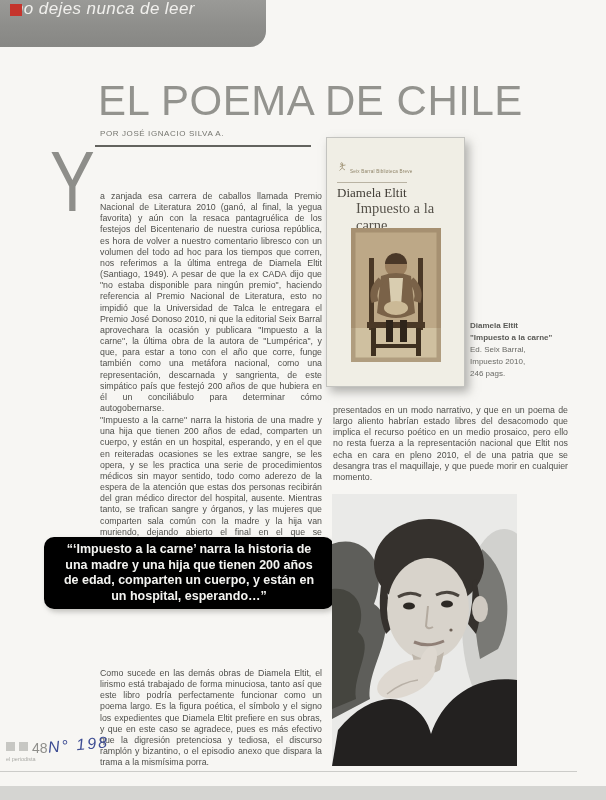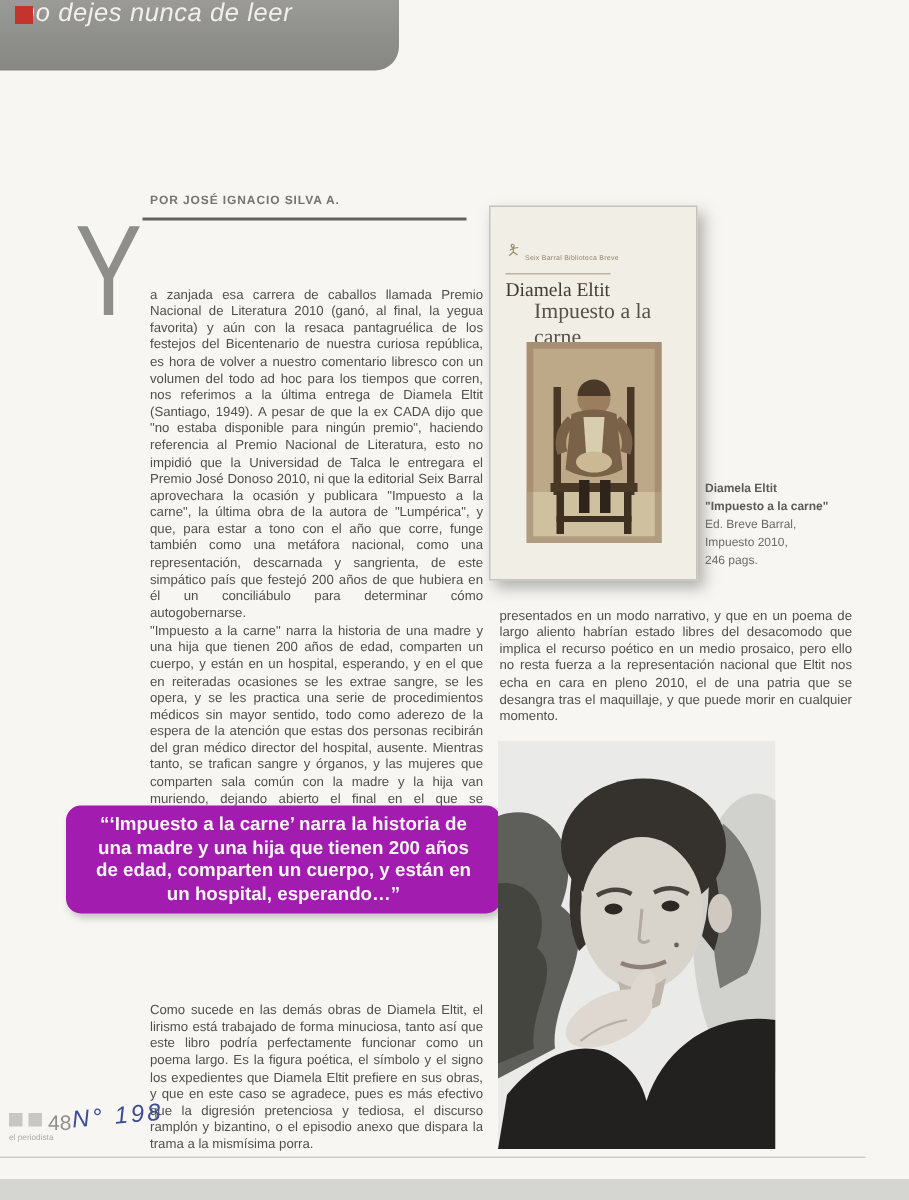--- a/index.html
+++ b/index.html
@@ -10,37 +10,37 @@
   .header-bar{position:absolute;left:0;top:0;width:266px;height:47px;
     background:linear-gradient(180deg,#9a9a97 0%,#8e8e8b 55%,#878784 100%);
     border-radius:0 0 16px 0;display:flex;align-items:flex-start;font-style:italic;}
   .header-bar .tag{color:#f1f0ed;font-size:17px;line-height:1;padding:0 0 7px 14px;
     letter-spacing:.4px;}
   .accent-square{position:absolute;left:10px;top:4px;width:12px;height:12px;background:#c5342c;}
 
   
   .title{position:absolute;left:98px;top:78px;font-size:42px;line-height:46px;
     color:#93938e;letter-spacing:.5px;white-space:nowrap;}
-  .byline{position:absolute;left:100px;top:129px;font-size:8px;font-weight:bold;
+  .byline{position:absolute;left:100px;top:129px;font-size:8px;font-weight:normal;
     letter-spacing:.6px;color:#75756f;}
   .byline-rule{position:absolute;left:95px;top:145px;width:216px;height:2px;background:#63635e;}
 
   
   .bodycopy{font-size:8.8px;line-height:11.15px;color:#4f4f4b;text-align:justify;margin-top:39px;}
   .dropcap{position:absolute;left:50px;top:138px;font-size:86px;line-height:86px;
     color:#8e8e8a;transform:scaleX(.78);transform-origin:left top;}
   .col-left{position:absolute;left:100px;top:152px;width:222px;height:386px;overflow:hidden;}
   .col-left .p2{margin-top:1px;}
   .col-cont{position:absolute;left:100px;top:629px;width:222px;height:158px;overflow:hidden;}
   .col-cont .p4{margin-top:1px;}
   .col-right{position:absolute;left:333px;top:366px;width:235px;height:102px;overflow:hidden;}
 
   
   .pullquote{position:absolute;left:44px;top:537px;width:290px;height:72px;
-    background:#a21caf;border-radius:10px;display:flex;align-items:center;justify-content:center;
+    background:#000000;border-radius:10px;display:flex;align-items:center;justify-content:center;
     box-shadow:2px 3px 5px rgba(100,100,95,.35);}
   .pullquote .q{color:#f4f4f1;font-weight:bold;font-size:12.5px;line-height:15.5px;
     text-align:center;padding:4px 13px;}
 
   
   .book-box{position:absolute;left:326px;top:137px;width:137px;height:248px;
     background:#f0eee5;border:1px solid #c3c3bf;
     box-shadow:4px 5px 9px rgba(110,110,105,.5);}
   .book-pub-row{position:absolute;left:11px;top:24px;display:flex;align-items:flex-end;gap:3px;}
   .book-pub{font-size:4.6px;color:#8f8468;letter-spacing:.2px;}
@@ -71,20 +71,21 @@
 </head>
 <body>
 
 <div class="page">
 
   <div class="header-bar">
     <span class="tag">no dejes nunca de leer</span>
   </div>
   <div class="accent-square"></div>
 
+  <div class="title">EL POEMA DE CHILE</div>
   <div class="byline">POR JOSÉ IGNACIO SILVA A.</div>
   <div class="byline-rule"></div>
 
   <div class="dropcap">Y</div>
   <div class="col-left bodycopy">
     <div class="p1">a zanjada esa carrera de caballos llamada Premio Nacional de Literatura 2010 (ganó, al final, la yegua favorita) y aún con la resaca pantagruélica de los festejos del Bicentenario de nuestra curiosa república, es hora de volver a nuestro comentario libresco con un volumen del todo ad hoc para los tiempos que corren, nos referimos a la última entrega de Diamela Eltit (Santiago, 1949). A pesar de que la ex CADA dijo que "no estaba disponible para ningún premio", haciendo referencia al Premio Nacional de Literatura, esto no impidió que la Universidad de Talca le entregara el Premio José Donoso 2010, ni que la editorial Seix Barral aprovechara la ocasión y publicara "Impuesto a la carne", la última obra de la autora de "Lumpérica", y que, para estar a tono con el año que corre, funge también como una metáfora nacional, como una representación, descarnada y sangrienta, de este simpático país que festejó 200 años de que hubiera en él un conciliábulo para determinar cómo autogobernarse.</div>
     <div class="p2">"Impuesto a la carne" narra la historia de una madre y una hija que tienen 200 años de edad, comparten un cuerpo, y están en un hospital, esperando, y en el que en reiteradas ocasiones se les extrae sangre, se les opera, y se les practica una serie de procedimientos médicos sin mayor sentido, todo como aderezo de la espera de la atención que estas dos personas recibirán del gran médico director del hospital, ausente. Mientras tanto, se trafican sangre y órganos, y las mujeres que comparten sala común con la madre y la hija van muriendo, dejando abierto el final en el que se desprende que la muerte de las protagonistas es también, inevitable.</div>
   </div>
 
   <div class="pullquote">
@@ -124,21 +125,21 @@
       <path d="M60 52 Q70 62 66 74" stroke="#7a6248" stroke-width="7" fill="none"></path>
       <ellipse cx="45" cy="80" rx="12" ry="7" fill="#cbb996"></ellipse>
       <rect x="35" y="92" width="7" height="22" fill="#2e241a"></rect>
       <rect x="49" y="92" width="7" height="22" fill="#2e241a"></rect>
     </svg>
   </div>
 
   <div class="caption">
     <div class="c-bold">Diamela Eltit</div>
     <div class="c-bold">"Impuesto a la carne"</div>
-    <div>Ed. Breve Barral,</div>
+    <div>Ed. Seix Barral,</div>
     <div>Impuesto 2010,</div>
     <div>246 pags.</div>
   </div>
 
   <div class="col-right bodycopy">presentados en un modo narrativo, y que en un poema de largo aliento habrían estado libres del desacomodo que implica el recurso poético en un medio prosaico, pero ello no resta fuerza a la representación nacional que Eltit nos echa en cara en pleno 2010, el de una patria que se desangra tras el maquillaje, y que puede morir en cualquier momento.</div>
 
   <svg class="portrait" viewBox="0 0 185 272" preserveAspectRatio="none">
     <rect x="0" y="0" width="185" height="272" fill="#eaeae8"></rect>
     <ellipse cx="172" cy="130" rx="42" ry="95" fill="#bcbcb8" opacity="0.55"></ellipse>
     <path d="M150 55 C178 78 182 125 166 155 L148 165 C140 125 140 85 150 55 Z" fill="#797975"></path>

